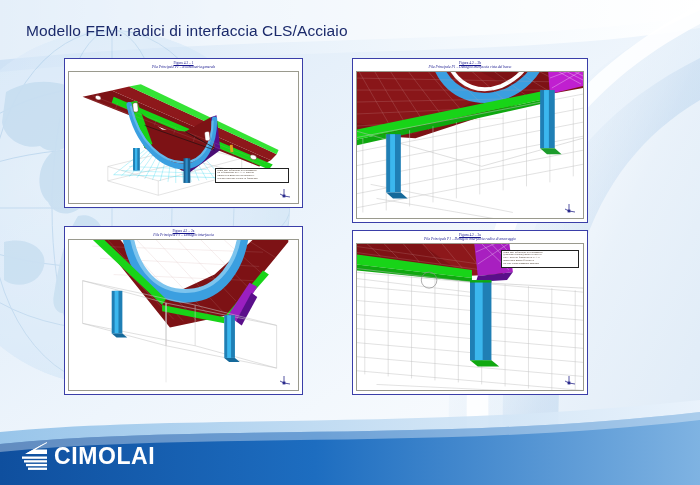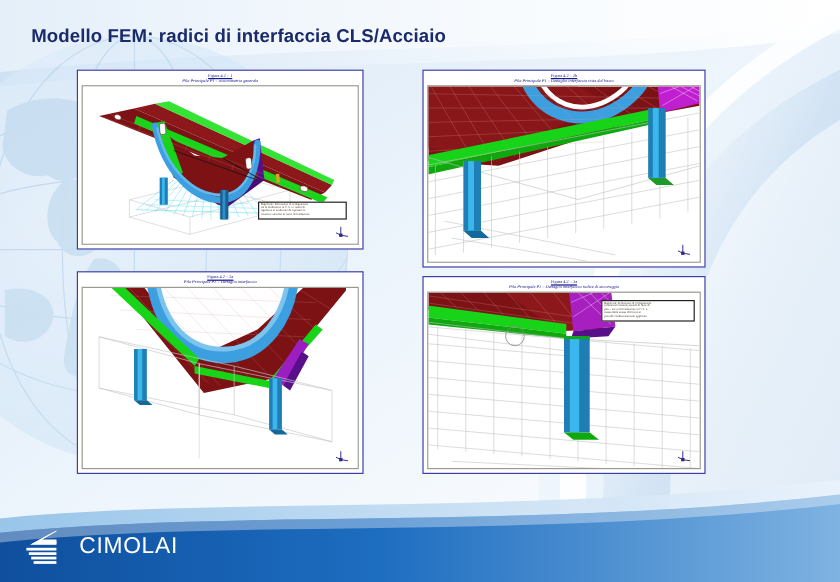--- a/index.html
+++ b/index.html
@@ -10,21 +10,21 @@
     background:#ffffff; position:relative;
   }
 
   
   #slide-bg { position:absolute; inset:0; overflow:hidden; z-index:0; }
   .bg-svg { position:absolute; inset:0; width:700px; height:485px; }
 
   
   #slide-title {
     position:absolute; left:26px; top:22px; z-index:5;
-    font-size:15.5px; font-weight:bold; color:#1b2a6b;
+    font-size:15.5px; font-weight:normal; color:#1b2a6b;
     letter-spacing:0.1px; white-space:nowrap;
   }
 
   
   #figure-area { position:absolute; left:0; top:0; width:700px; height:485px; z-index:4; }
 
   .fig-panel {
     position:absolute;
     border:1.2px solid #3a3ea8;
     background:#ffffff;
@@ -58,21 +58,21 @@
 
   .axis-triad { position:absolute; right:5px; bottom:4px; width:14px; height:12px; }
 
   
   #panel-tl { left:64px;  top:58px;  width:239px; height:150px; }
   #panel-bl { left:64px;  top:226px; width:239px; height:169px; }
   #panel-tr { left:352px; top:58px;  width:236px; height:165px; }
   #panel-br { left:352px; top:230px; width:236px; height:165px; }
   #logo-wrap { position:absolute; left:16px; bottom:14px; display:flex; align-items:center; gap:4px; z-index:7; }
   #logo-mark { width:34px; height:30px; }
-  #logo-text { color:#ffffff; font-size:19px; font-weight:normal; letter-spacing:0.6px;margin-left:12px; }
+  #logo-text { color:#ffffff; font-size:23px; font-weight:bold; letter-spacing:0.6px; }
 </style>
 </head>
 <body>
 
 <div id="slide-bg">
   <svg class="bg-svg" viewBox="0 0 700 485" preserveAspectRatio="none">
     <defs>
       <linearGradient id="gTop" x1="0" y1="0" x2="1" y2="0">
         <stop offset="0" stop-color="#cfe2f5"></stop>
         <stop offset="0.35" stop-color="#e6f0fa"></stop>

